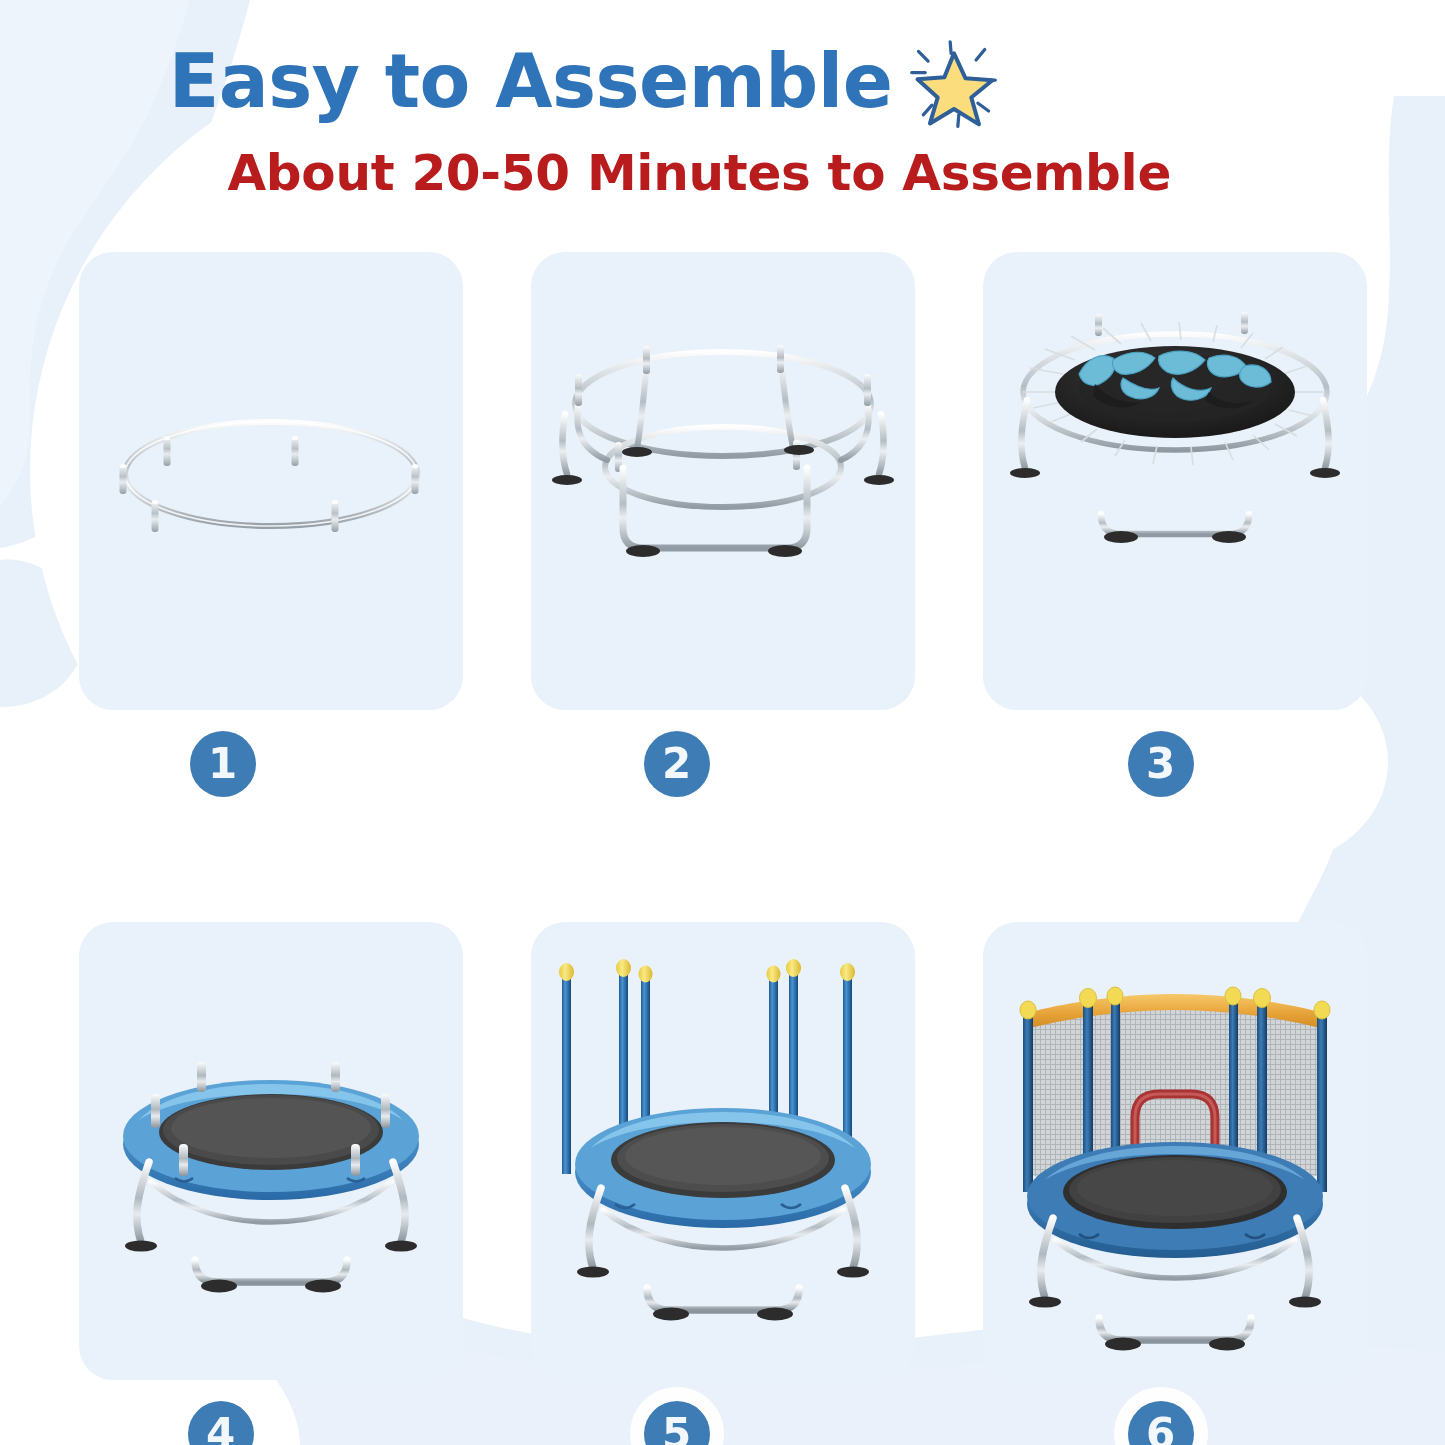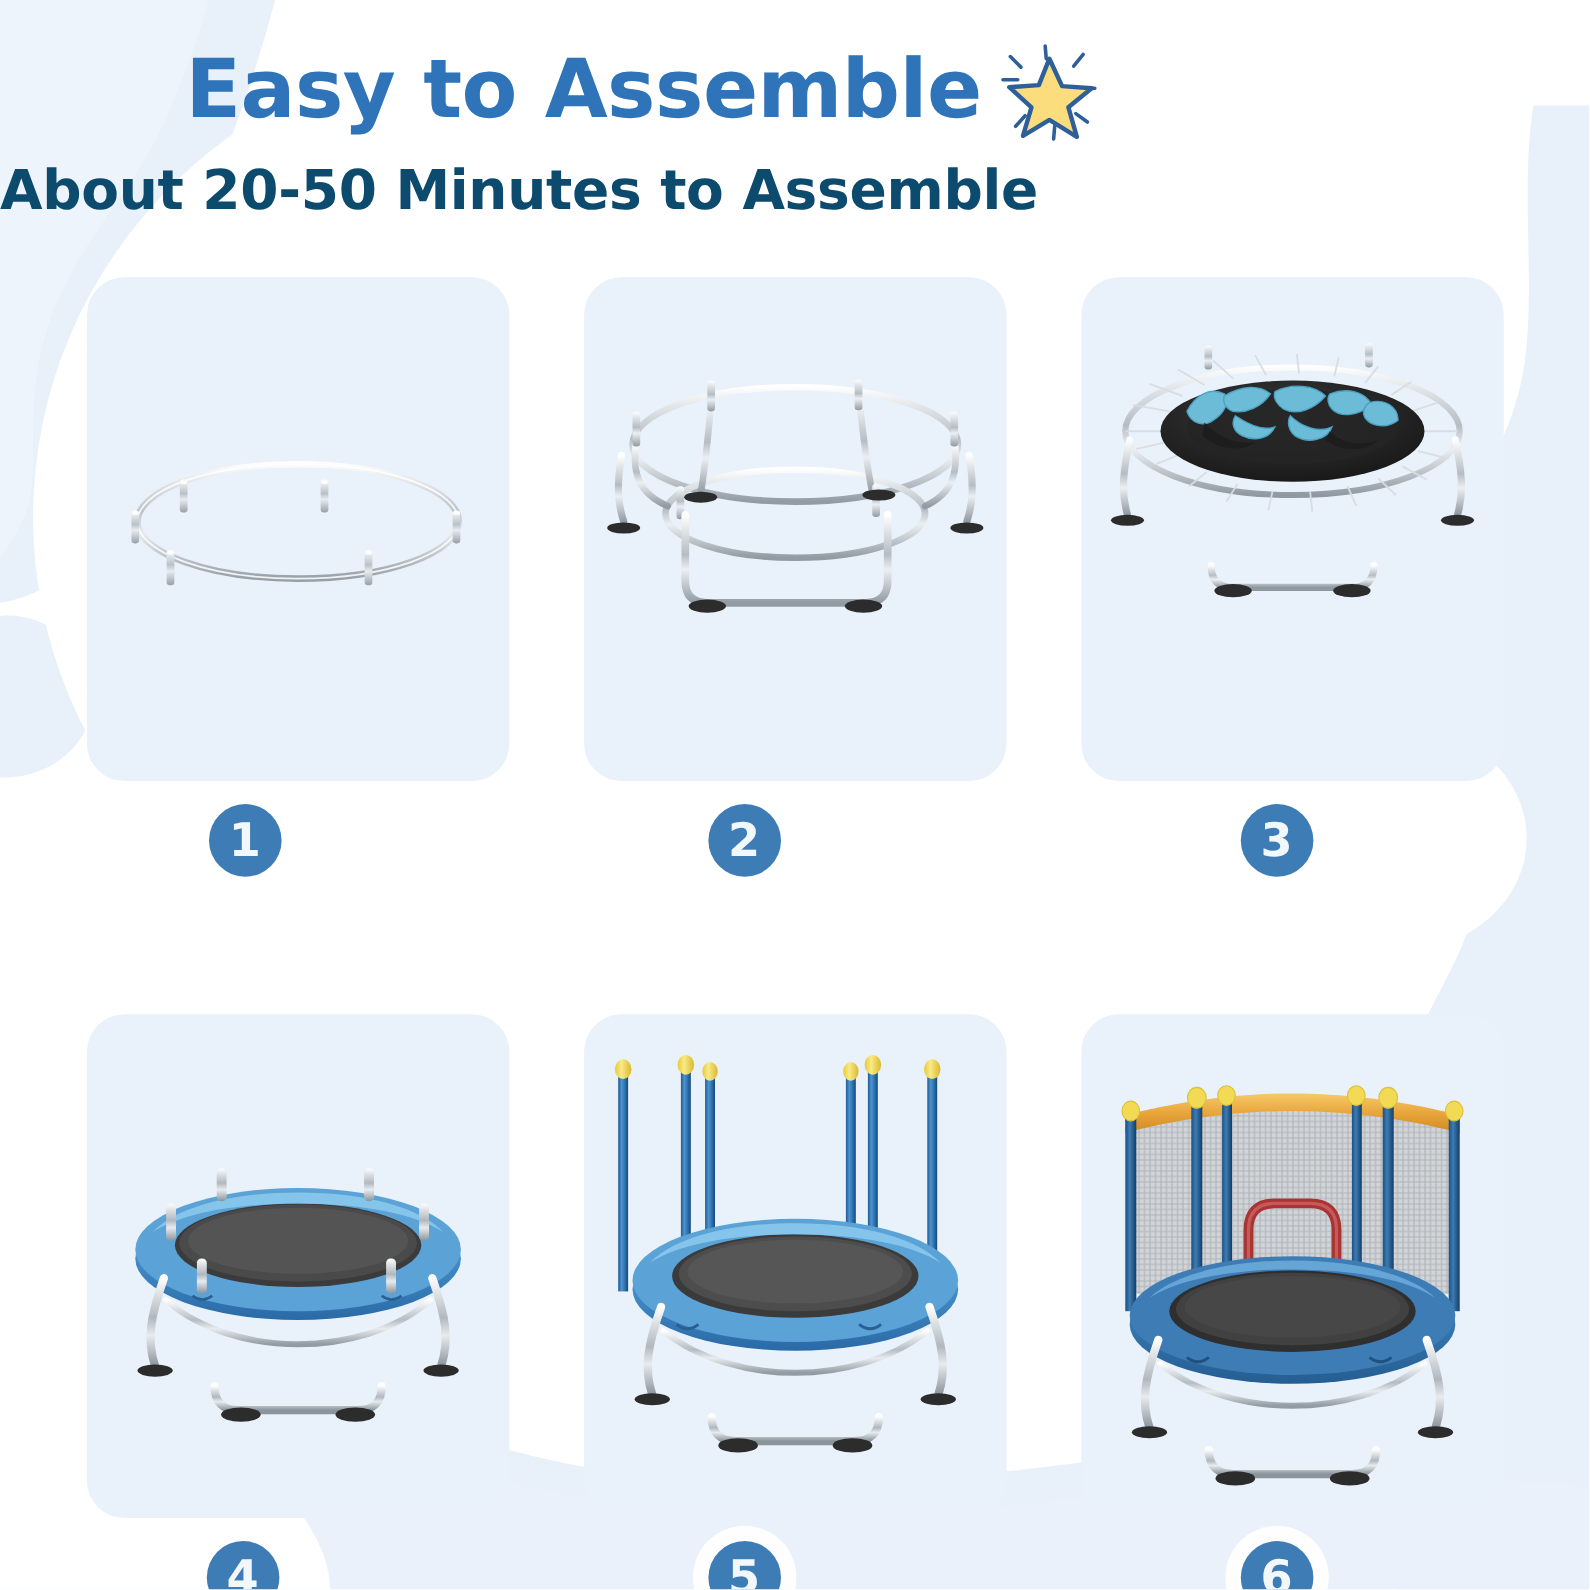--- a/index.html
+++ b/index.html
@@ -8,30 +8,30 @@
     background:#ffffff;
     font-family:"Liberation Sans",sans-serif;
     overflow:hidden;
   }
   #stage{position:relative;width:1445px;height:1445px;overflow:hidden;background:#ffffff;}
 
   
   .bg-layer{position:absolute;inset:0;z-index:0;pointer-events:none;}
 
   
-  .header{position:absolute;left:0;top:34px;width:1171px;z-index:5;text-align:left;}
+  .header{position:absolute;left:0;top:34px;width:1171px;z-index:5;text-align:right;}
   .title-row{display:flex;align-items:center;justify-content:center;gap:14px;}
   .title{
     font-size:74px;line-height:1.02;font-weight:700;color:#2f73b9;
     letter-spacing:-0.5px;white-space:nowrap;
     font-family:"DejaVu Sans","Liberation Sans",sans-serif;
   }
   .star-wrap{width:96px;height:96px;position:relative;top:4px;flex:none;}
   .subtitle{
-    margin-top:14px;font-size:50px;font-weight:700;color:#0c4a6e;
+    margin-top:14px;font-size:50px;font-weight:700;color:#b91c1c;
     letter-spacing:-0.3px;white-space:nowrap;
     font-family:"DejaVu Sans","Liberation Sans",sans-serif;
   }
 
   
   .grid{position:absolute;left:0;top:252px;width:1445px;z-index:4;}
   .row{display:flex;justify-content:center;gap:68px;}
   .row + .row{margin-top:104px;}
   .cell{width:384px;position:relative;}
   .panel{

